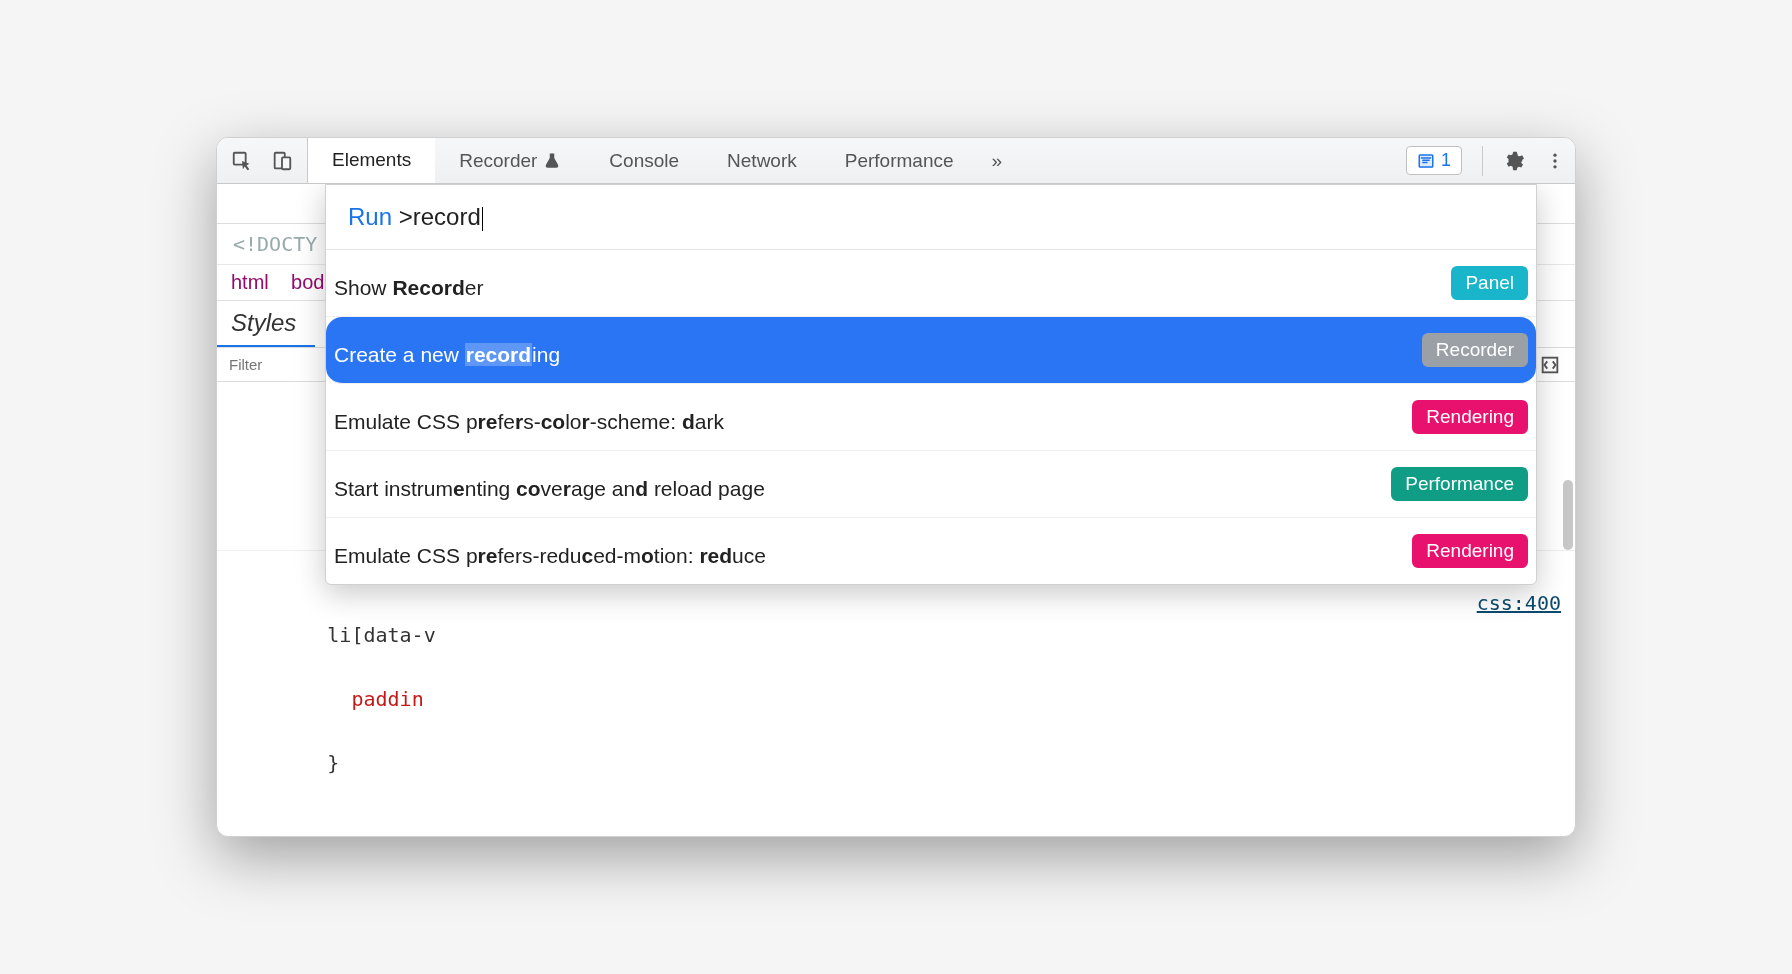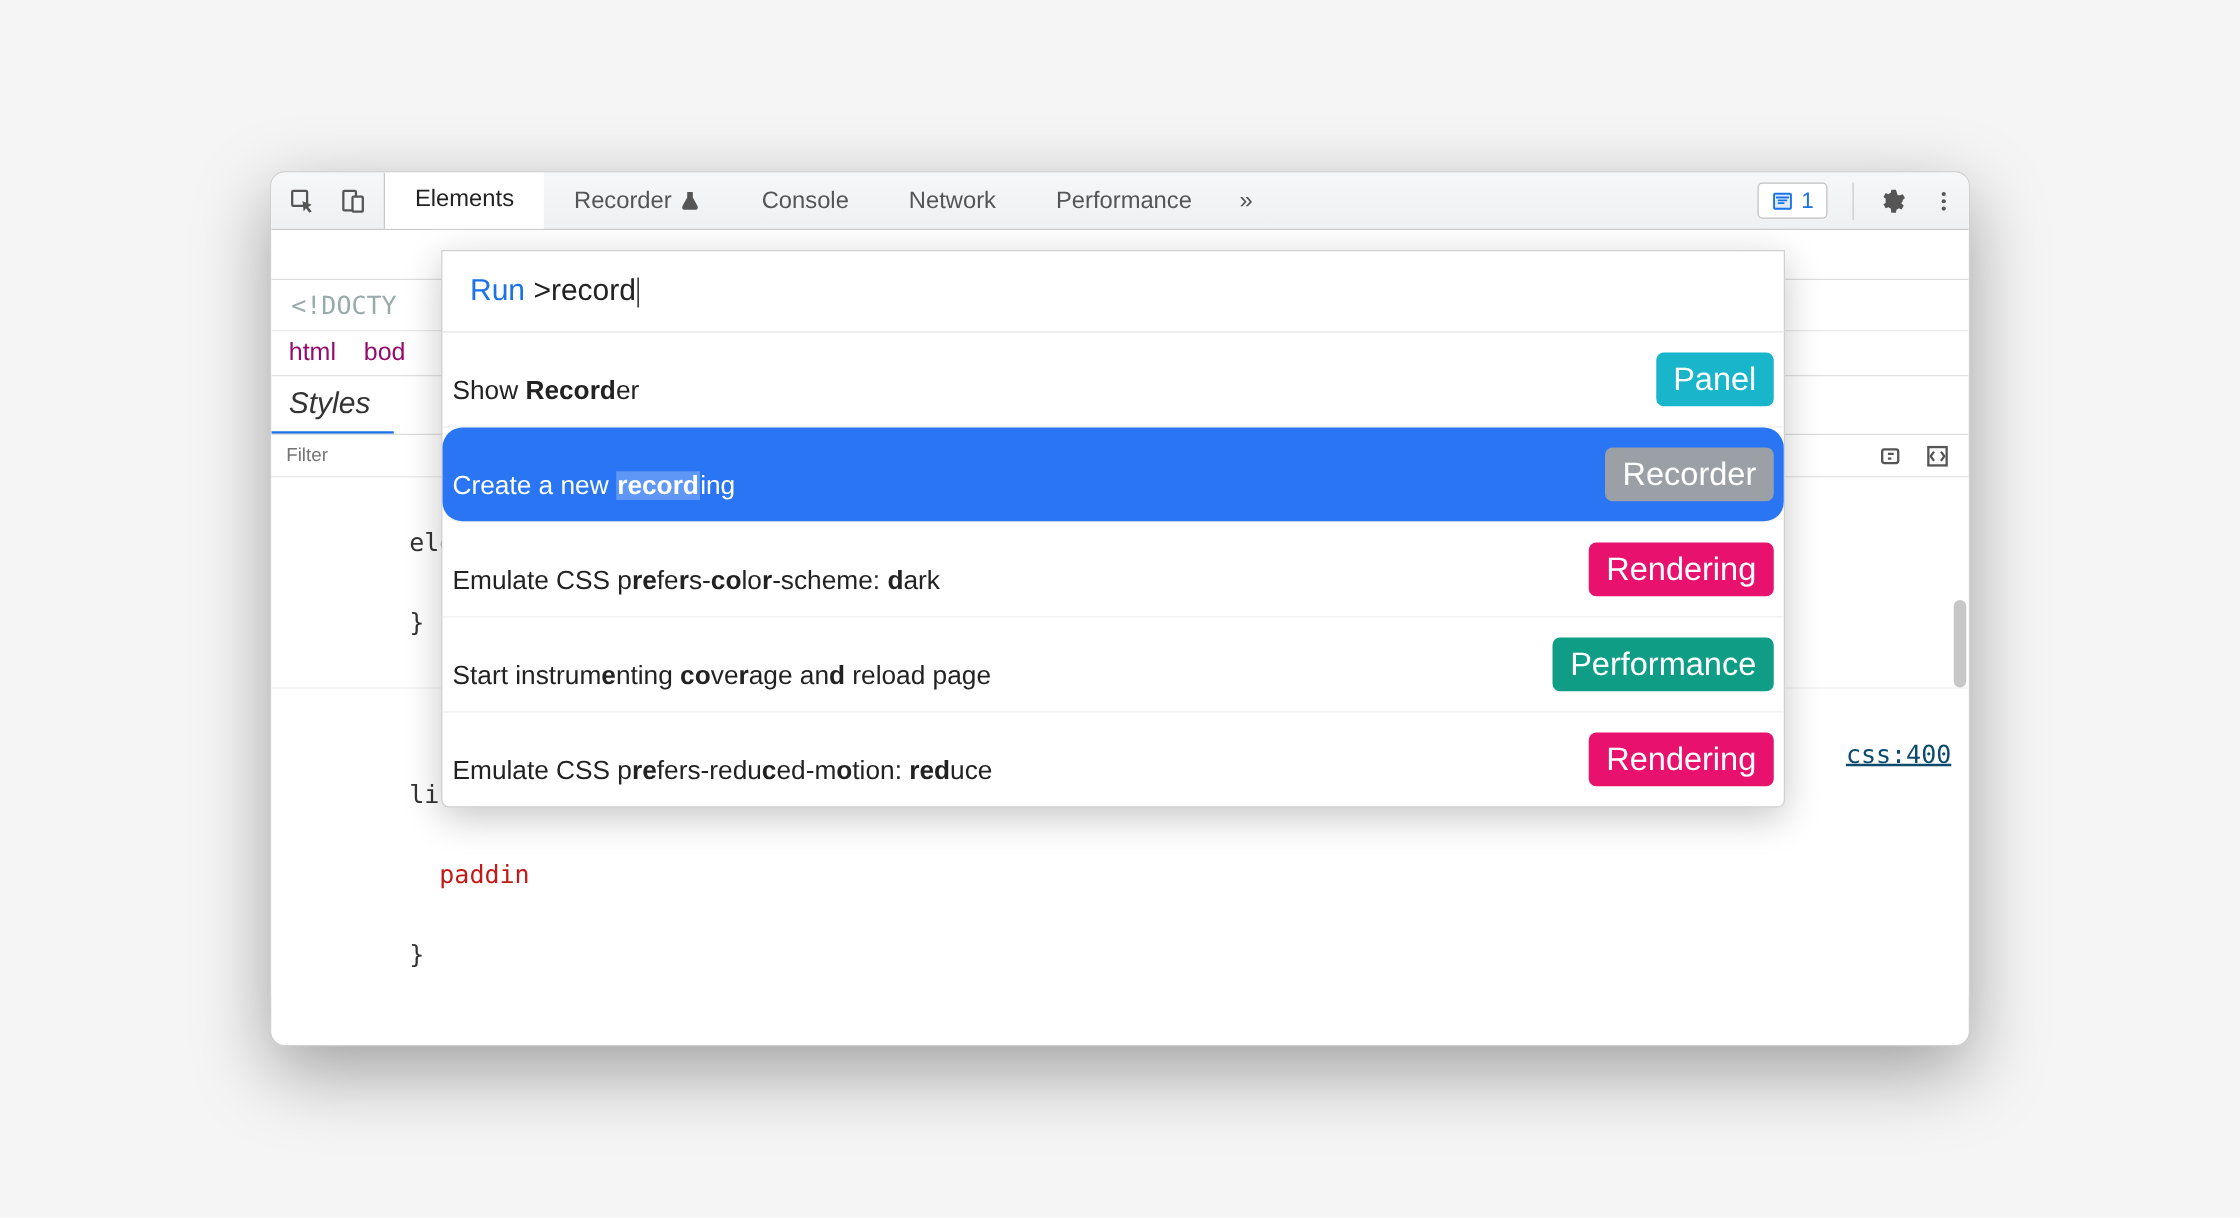--- a/index.html
+++ b/index.html
@@ -160,29 +160,28 @@
   }
   .scrollbar-indicator2{
     position:absolute; right:2px; top:296px; width:10px; height:70px;
     background:#c7c7c7; border-radius:5px;
   }
 
   
   .palette {
     position:absolute;
     top:0;
-    left:136px;
-    width:1075px;
+    left:108px;
+    width:1212px;
     background:#fff;
     border:1px solid #d0d0d0;
     border-radius:0 0 6px 6px;
     box-shadow:0 8px 30px rgba(0,0,0,0.22);
     z-index:10;
     font-family:-apple-system,sans-serif;
-    margin-top:16px;
   }
   .p-input {
     padding:18px 22px;
     font-size:24px;
     border-bottom:1px solid #e5e5e5;
   }
   .p-input .run { color:#1a73e8; }
   .p-input .q { color:#222; }
   .cursor-caret { display:inline-block; width:1px; height:24px; background:#000; vertical-align:middle; margin-left:1px;}
   .p-item {
@@ -199,21 +198,21 @@
   .p-item.selected {
     background:#2a75f3;
     color:#fff;
     border-radius:16px;
   }
   .p-item .hl { font-weight:700; }
   .p-item.selected .match-bg { background:rgba(255,255,255,0.25); padding:0 1px;}
   .badge {
     padding:6px 14px;
     border-radius:6px;
-    font-size:26px;
+    font-size:19px;
     color:#fff;
   }
   .badge.panel { background:#19b5cb; }
   .badge.recorder { background:#9aa0a6; }
   .badge.rendering { background:#e9116e; }
   .badge.performance { background:#0f9d86; }
 
   svg { display:block; }
 </style>
 </head>

